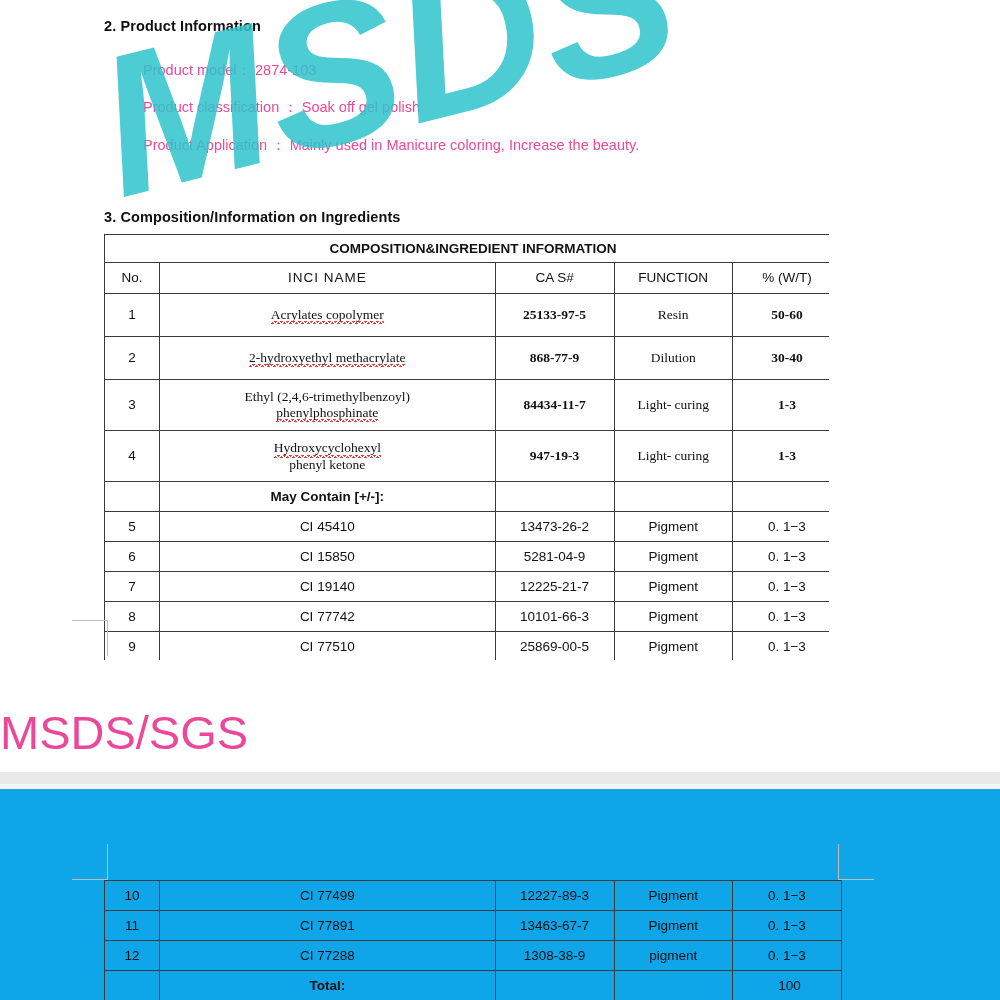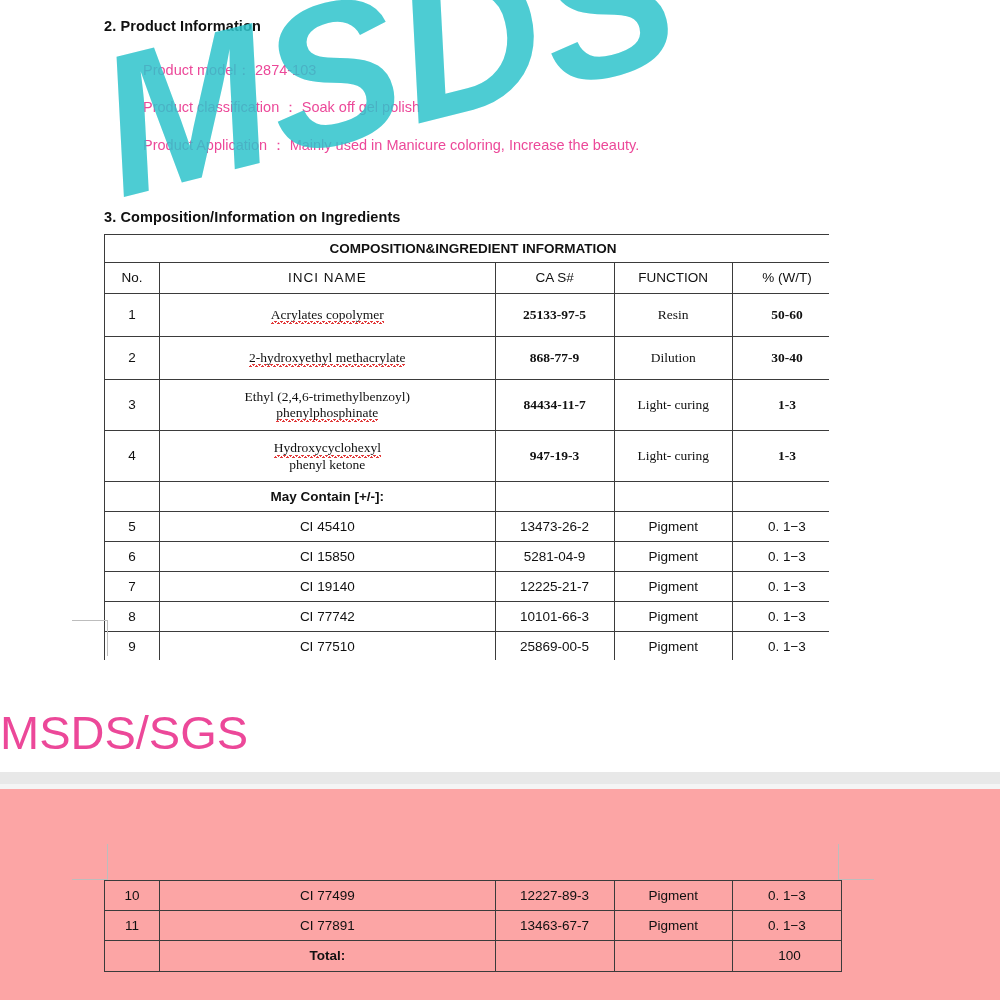--- a/index.html
+++ b/index.html
@@ -195,21 +195,21 @@
     z-index: 3;
   }
 
   
   .page-two {
     position: absolute;
     left: 0;
     top: 789px;
     width: 1000px;
     height: 211px;
-    background: #fca5a5;
+    background: #0ea5e9;
     z-index: 2;
     overflow: hidden;
   }
 </style>
 </head>
 <body>
 
 <div class="page-one">
 
   <div class="sec-heading h2">2. Product Information</div>
@@ -368,20 +368,27 @@
         <td>Pigment</td>
         <td class="wt-left">0. 1−3</td>
       </tr>
       <tr class="row-std">
         <td>11</td>
         <td>CI 77891</td>
         <td>13463-67-7</td>
         <td>Pigment</td>
         <td class="wt-left">0. 1−3</td>
       </tr>
+      <tr class="row-std">
+        <td>12</td>
+        <td>CI 77288</td>
+        <td>1308-38-9</td>
+        <td>pigment</td>
+        <td class="wt-left">0. 1−3</td>
+      </tr>
       <tr class="total-row">
         <td></td>
         <td>Total:</td>
         <td></td>
         <td></td>
         <td class="total-val">100</td>
       </tr>
     </tbody>
   </table>
 </div>

